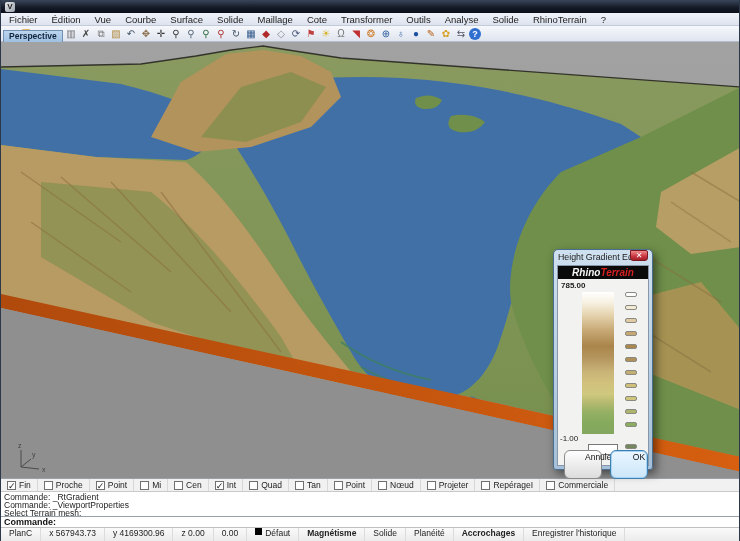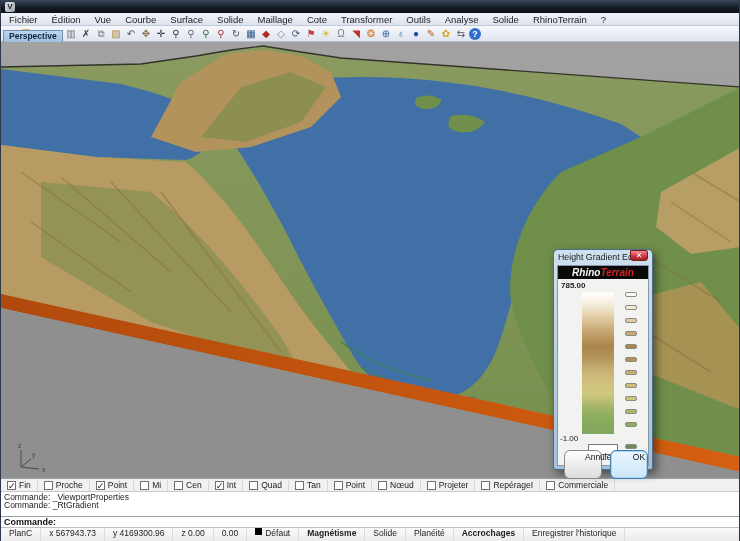--- a/index.html
+++ b/index.html
@@ -287,22 +287,23 @@
         <span class="cb"></span>
         <span>RepérageI</span>
       </span>
       <span class="oscell">
         <span class="cb"></span>
         <span>Commerciale</span>
       </span>
     </div>
 
   <div class="cmdhist">
+      <div>Commande: _RtGradient</div>
       <div>Commande: _ViewportProperties</div>
-      <div>Commande: _RtGradient</div>
+      <div>Select Terrain mesh:</div>
     </div>
 
   <div class="cmdprompt">
     <span>Commande:</span>
     <span class="cmdinput"></span>
   </div>
 
   <div class="statusbar">
       <div class="stcell">
         <span>PlanC</span>

